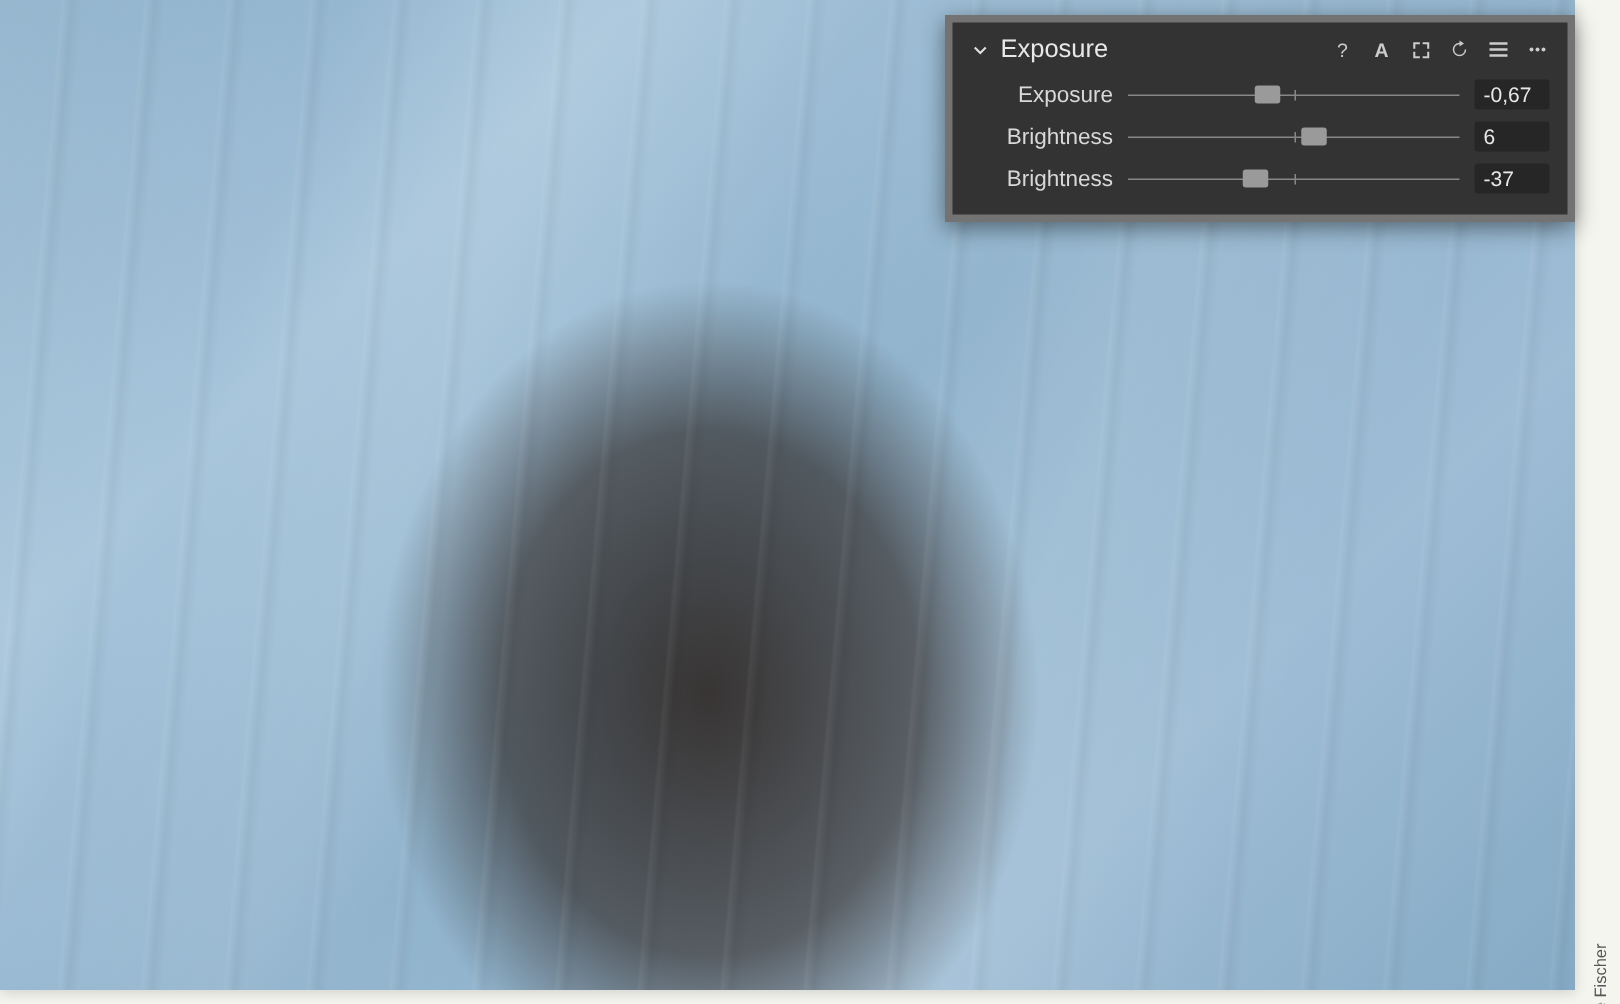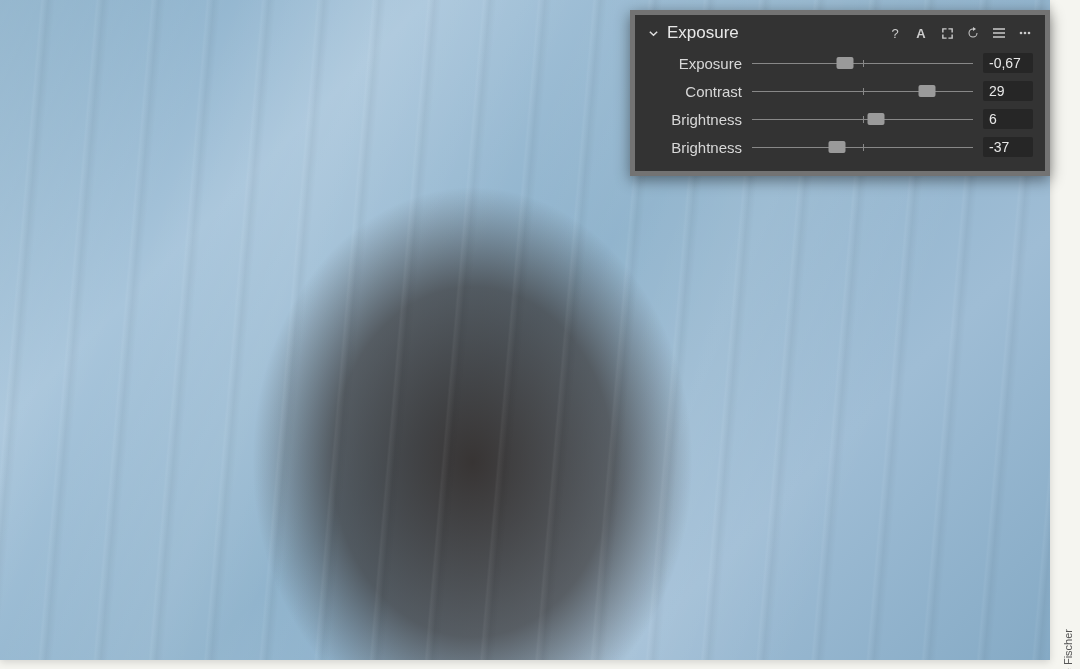--- a/index.html
+++ b/index.html
@@ -208,30 +208,20 @@
     <div class="slider-label">Exposure</div>
     <div class="slider-track-wrap">
       <div class="slider-track">
           <div class="slider-center-tick"></div>
         </div>
       <div class="slider-thumb" style="left:42%"></div>
     </div>
     <div class="slider-value">-0,67</div>
   </div>
 
-  <div class="slider-row">
-    <div class="slider-label">Contrast</div>
-    <div class="slider-track-wrap">
-      <div class="slider-track">
-          <div class="slider-center-tick"></div>
-        </div>
-      <div class="slider-thumb" style="left:79%"></div>
-    </div>
-    <div class="slider-value">29</div>
-  </div>
 
   <div class="slider-row">
     <div class="slider-label">Brightness</div>
     <div class="slider-track-wrap">
       <div class="slider-track">
           <div class="slider-center-tick"></div>
         </div>
       <div class="slider-thumb" style="left:56%"></div>
     </div>
     <div class="slider-value">6</div>

